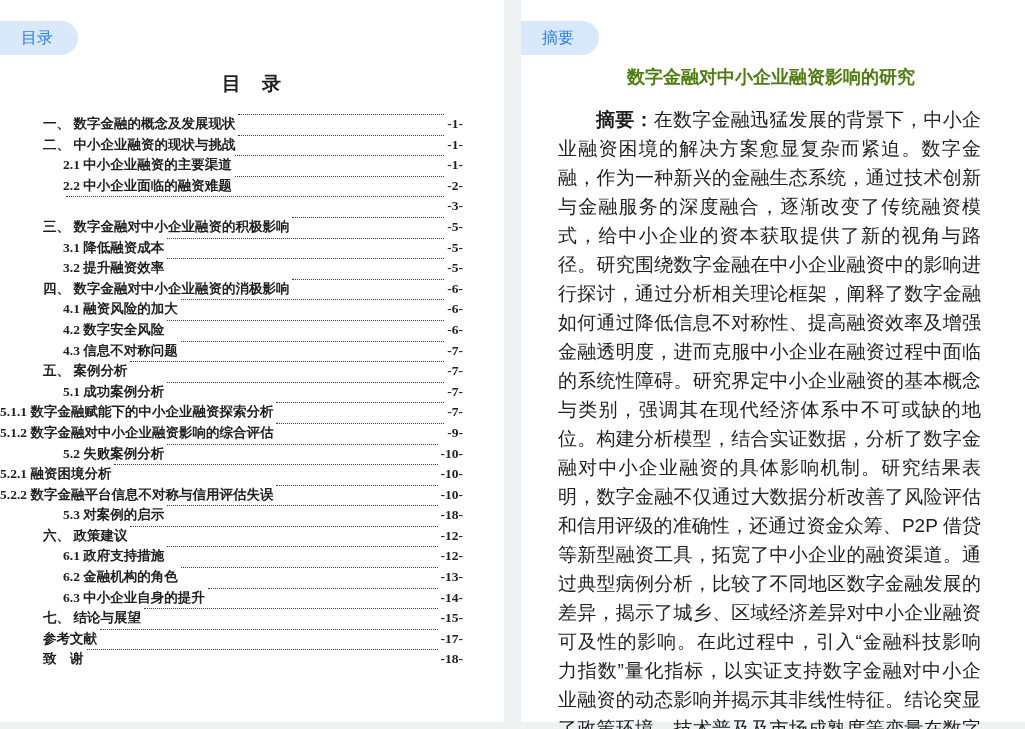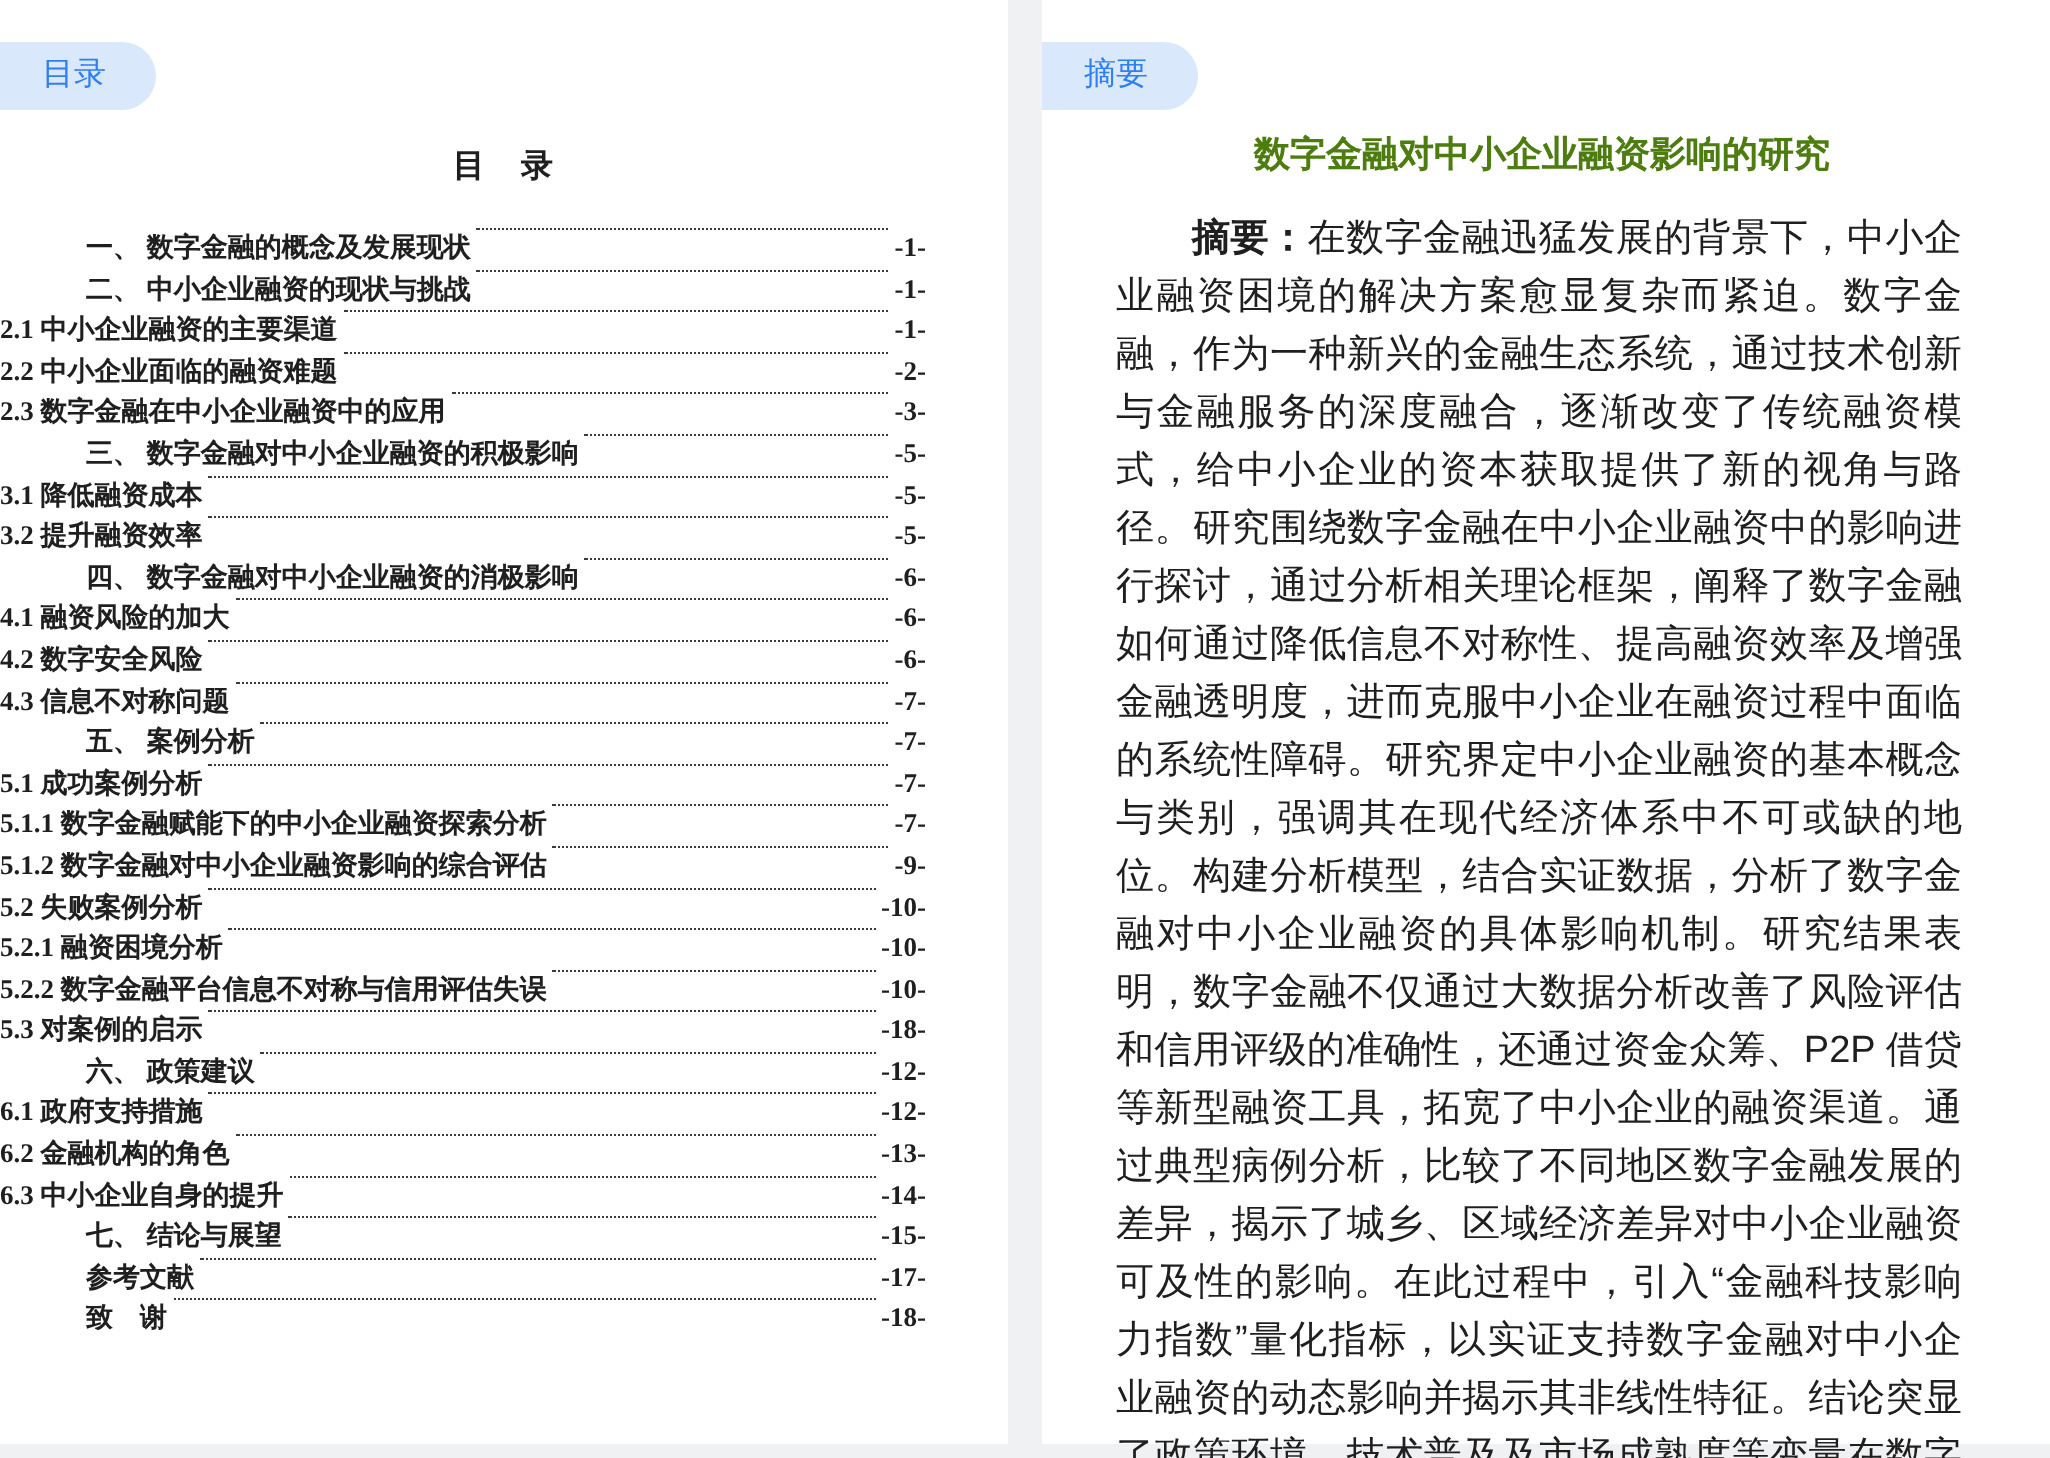--- a/index.html
+++ b/index.html
@@ -31,37 +31,37 @@
     font-family: "Liberation Sans", sans-serif;
     white-space: nowrap;
     cursor: pointer;
   }
 
   
   .toc-title {
     margin: 74px 0 20px;
     text-align: center;
     font-family: "Liberation Serif", serif;
-    font-size: 16px; font-weight: bold;
+    font-size: 19px; font-weight: bold;
     line-height: 20px;
     color: #1f1f1f;
     letter-spacing: 1px;
   }
   .toc-list { width: 100%; }
   .toc-row {
     display: flex; align-items: flex-start;
     height: 20.6px;
     padding-right: 41px;
     font-family: "Liberation Serif", serif;
     font-size: 13.5px; font-weight: 600;
     color: #1f1f1f;
     cursor: pointer;
   }
   .toc-row.lv1 { padding-left: 43px; }
-  .toc-row.lv2 { }
+  .toc-row.lv2 { padding-left: 63px; }
   .toc-row.lv3 { }
   .toc-label { white-space: nowrap; line-height: 20.6px; }
   .toc-leader {
     flex: 1 1 auto; min-width: 8px;
     margin: 0 3px 5px;
     border-bottom: 1.6px dotted #3a3a3a;
   }
   .toc-page { white-space: nowrap; line-height: 20.6px; }
 
   
@@ -116,21 +116,20 @@
           <span class="toc-label">2.1 中小企业融资的主要渠道</span>
           <span class="toc-leader"></span>
           <span class="toc-page">-1-</span>
         </div>
         <div class="toc-row lv2">
           <span class="toc-label">2.2 中小企业面临的融资难题</span>
           <span class="toc-leader"></span>
           <span class="toc-page">-2-</span>
         </div>
         <div class="toc-row lv2">
-          <span class="toc-label">2.3 数字金融在中小企业融资中的应用</span>
           <span class="toc-leader"></span>
           <span class="toc-page">-3-</span>
         </div>
         <div class="toc-row lv1">
           <span class="toc-label">三、 数字金融对中小企业融资的积极影响</span>
           <span class="toc-leader"></span>
           <span class="toc-page">-5-</span>
         </div>
         <div class="toc-row lv2">
           <span class="toc-label">3.1 降低融资成本</span>

